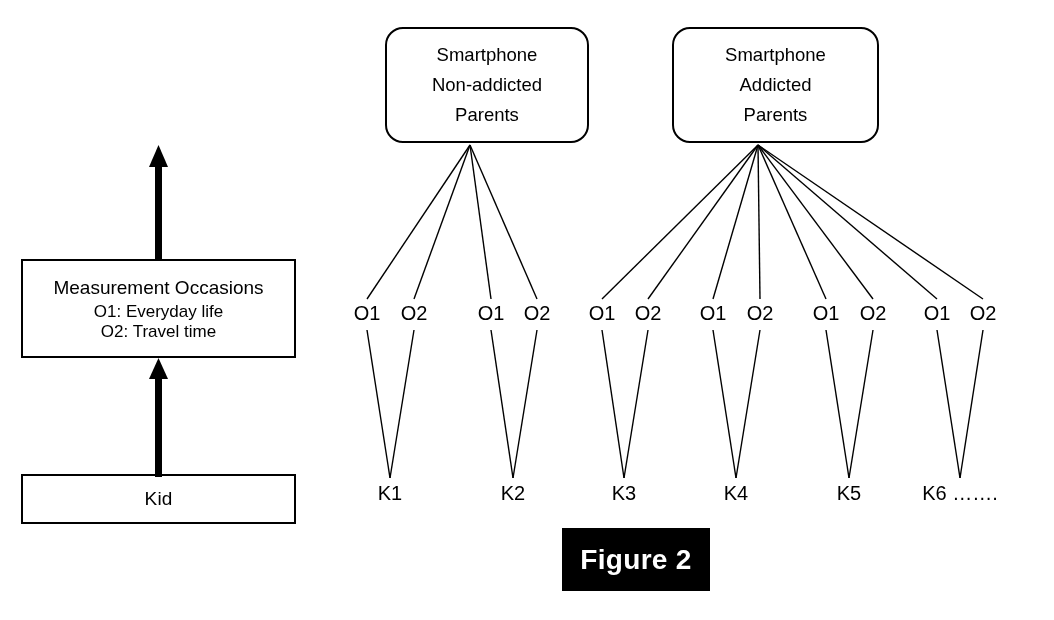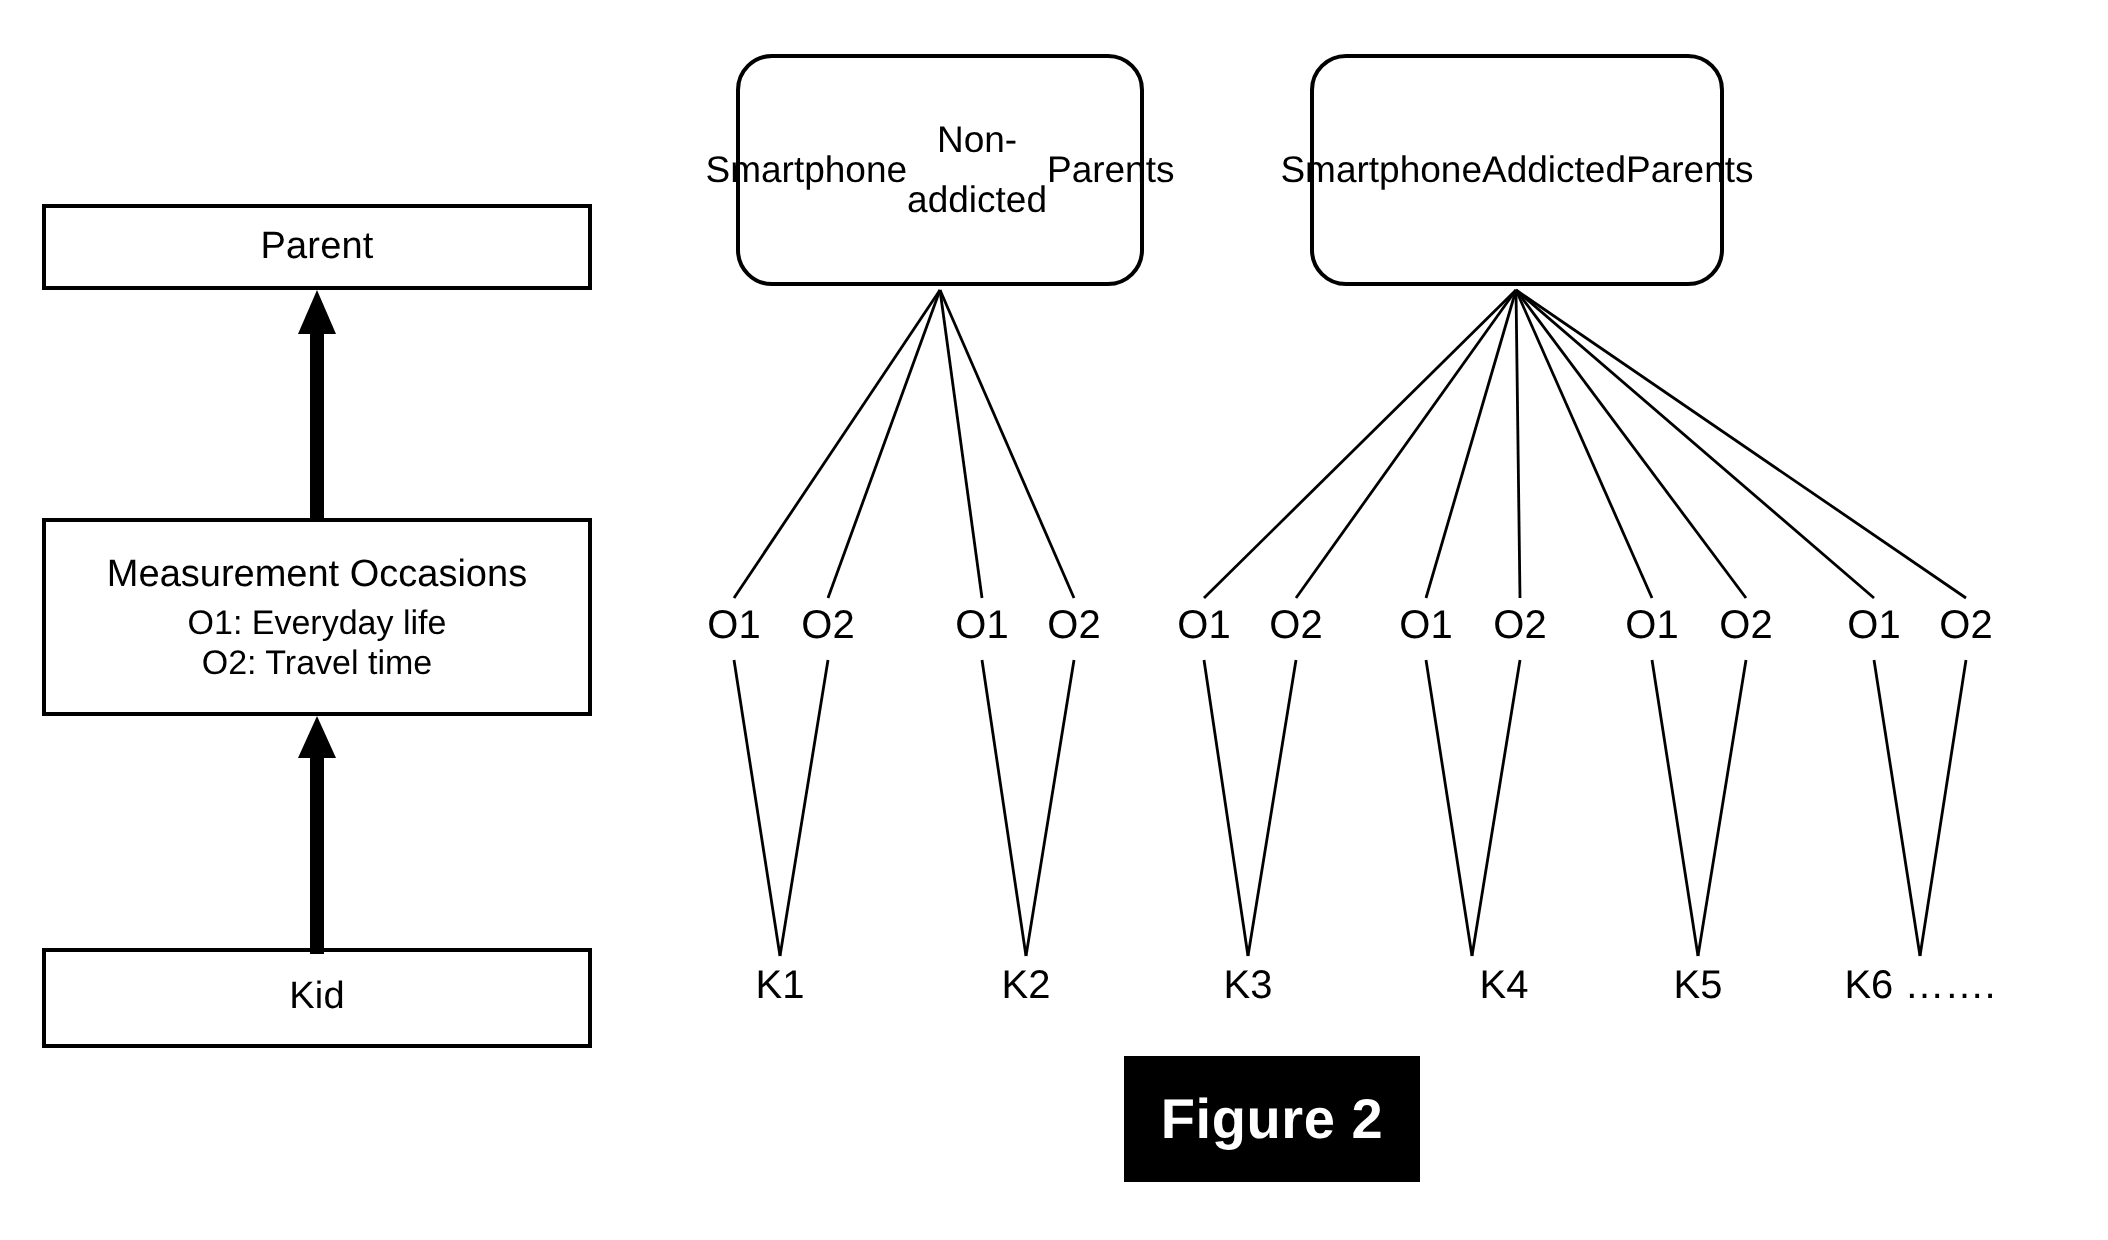--- a/index.html
+++ b/index.html
@@ -75,24 +75,25 @@
   }
 
   
   .round-box {
     position: absolute;
     box-sizing: border-box;
     border: 2px solid #000000;
     border-radius: 18px;
     background: #ffffff;
     display: flex;
-    flex-direction: row;
+    flex-direction: column;
     align-items: center;
     justify-content: center;
     text-align: center;
+    margin-left: 17px;
   }
   .box-nonaddicted {
     left: 368px;
     top: 27px;
     width: 204px;
     height: 116px;
   }
   .box-addicted {
     left: 655px;
     top: 27px;
@@ -133,23 +134,20 @@
     font-size: 28px;
     font-weight: bold;
     letter-spacing: 0.3px;
   }
 </style>
 </head>
 <body>
 
 <div id="canvas">
 
-  <div class="rect-box box-parent">
-    <div class="box-title">Parent</div>
-  </div>
 
   <div class="rect-box box-measure">
     <div class="box-title-strong">Measurement Occasions</div>
     <div class="box-sub">O1: Everyday life</div>
     <div class="box-sub">O2: Travel time</div>
   </div>
 
   <div class="rect-box box-kid">
     <div class="box-title">Kid</div>
   </div>
@@ -214,20 +212,20 @@
       <div class="node-label o-label" style="left: 648px;">O2</div>
       <div class="node-label o-label" style="left: 713px;">O1</div>
       <div class="node-label o-label" style="left: 760px;">O2</div>
       <div class="node-label o-label" style="left: 826px;">O1</div>
       <div class="node-label o-label" style="left: 873px;">O2</div>
       <div class="node-label o-label" style="left: 937px;">O1</div>
       <div class="node-label o-label" style="left: 983px;">O2</div>
       <div class="node-label k-label" style="left: 390px;">K1</div>
       <div class="node-label k-label" style="left: 513px;">K2</div>
       <div class="node-label k-label" style="left: 624px;">K3</div>
-      <div class="node-label k-label" style="left: 752px; text-align: center;">K4</div>
+      <div class="node-label k-label" style="left: 736px; text-align: center;">K4</div>
       <div class="node-label k-label" style="left: 849px;">K5</div>
       <div class="node-label k-label" style="left: 960px;">K6 …….</div>
     </div>
 
   <div class="figure-plate">Figure 2</div>
 
 </div>
 
 </body></html>

